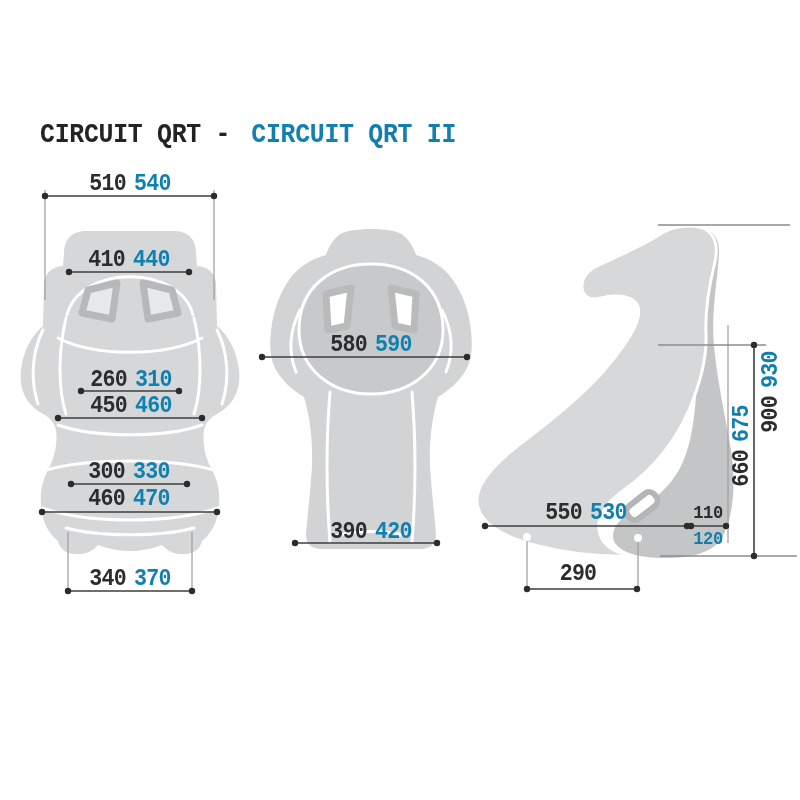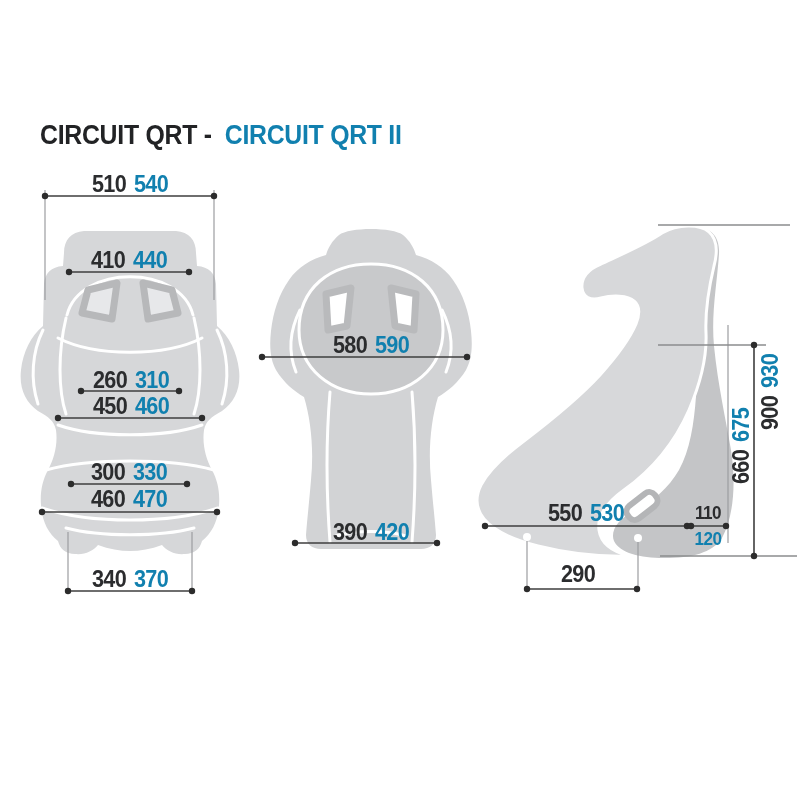--- a/index.html
+++ b/index.html
@@ -1,18 +1,18 @@
 <!DOCTYPE html>
 <html><head>
 <meta charset="utf-8">
 <style>
   html,body{margin:0;padding:0;}
   body{width:800px;height:800px;background:#ffffff;position:relative;overflow:hidden;
        font-family:"Liberation Sans",sans-serif;}
-  .stage{position:absolute;inset:0;}
+  .stage{position:absolute;inset:0;font-family:Liberation Mono, monospace;}
   svg{position:absolute;left:0;top:0;}
   .ttl{position:absolute;left:40px;top:120px;font-size:27px;font-weight:700;
        letter-spacing:-0.3px;white-space:nowrap;transform:scaleX(0.92);transform-origin:left center;}
   .ttl .t-black{color:#222325;}
   .ttl .t-blue{color:#1180af;margin-left:7px;}
   .lbl{position:absolute;font-size:24px;font-weight:700;color:#2b2c2e;
        letter-spacing:-0.8px;white-space:nowrap;transform:translateX(-50%) scaleX(0.9);}
   .lbl .v2{color:#1180af;margin-left:9px;}
   .lbl.small{font-size:19px;letter-spacing:-0.5px;}
   .lbl.blue-only{color:#1180af;}

